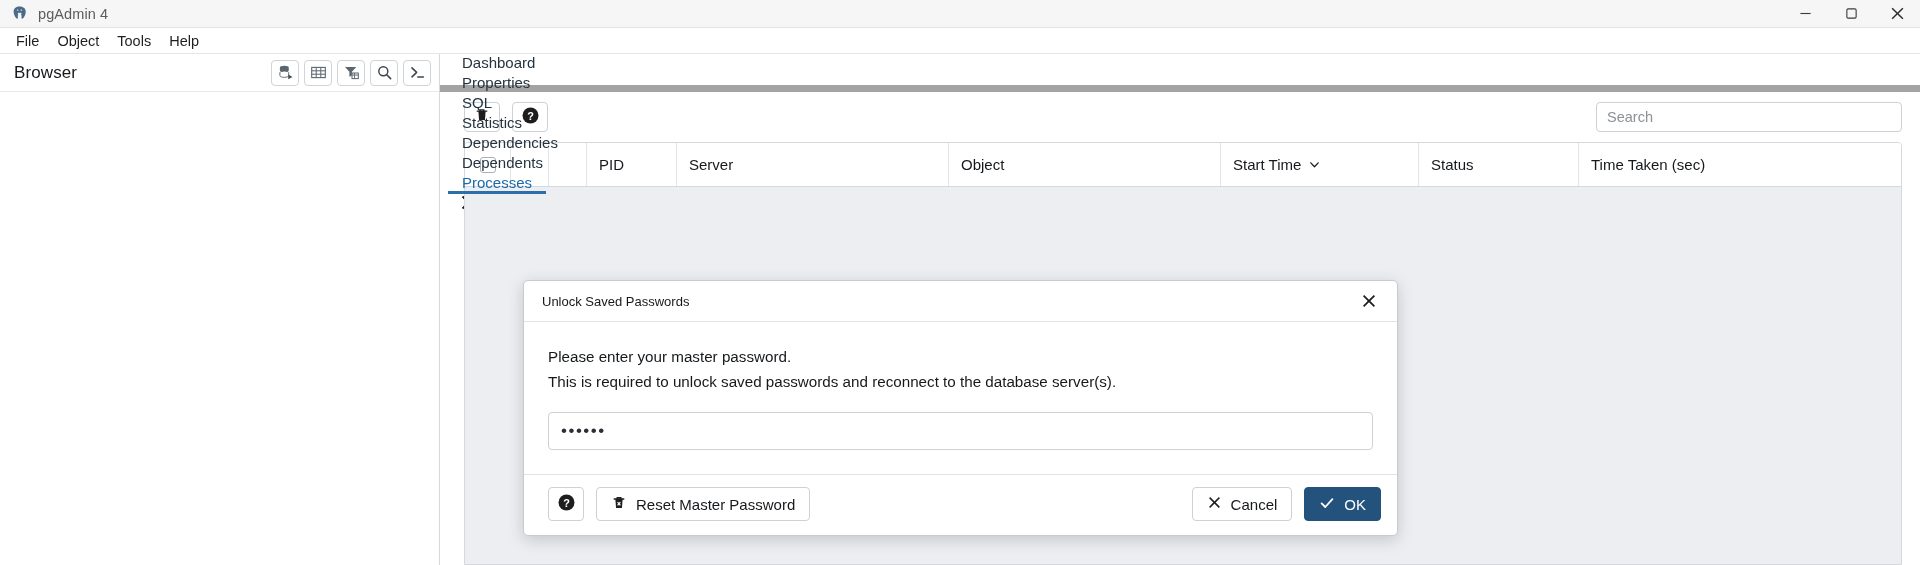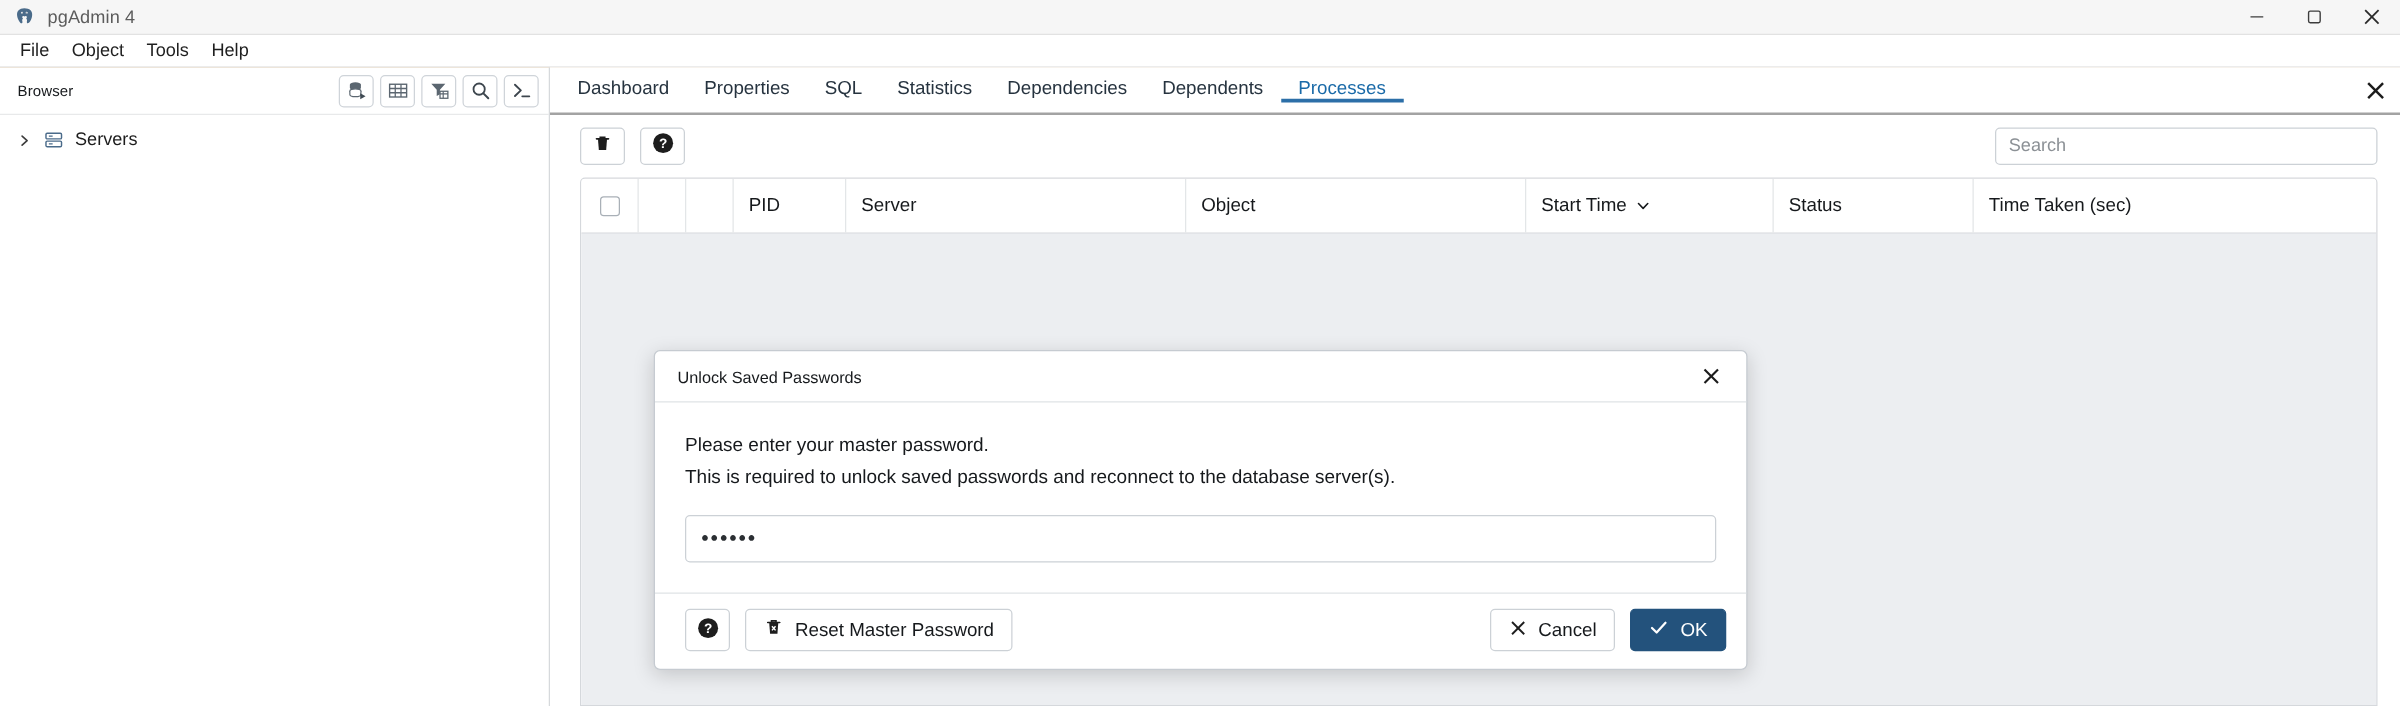--- a/index.html
+++ b/index.html
@@ -60,21 +60,21 @@
     border-right: 1px solid #d6d9dc;
     display: flex; flex-direction: column;
   }
   .sb-header {
     height: 38px;
     display: flex; align-items: center;
     padding: 0 8px 0 14px;
     border-bottom: 1px solid #e8e9ea;
   }
   .sb-title {
-    font-size: 12px; color: #16191c; font-weight: 400;
+    font-size: 17px; color: #16191c; font-weight: 400;
     letter-spacing: .1px;
   }
   .sb-tools { margin-left: auto; display: flex; gap: 5px; }
   .icon-btn {
     width: 28px; height: 26px;
     border: 1px solid #cfd4d9;
     border-radius: 4px;
     background: #fff;
     display: flex; align-items: center; justify-content: center;
     color: #5b6670;
@@ -89,24 +89,25 @@
   }
   .tree-arrow { width: 14px; display:flex; align-items:center; justify-content:center; color:#3c3c3c; }
   .tree-icon { width: 18px; display:flex; align-items:center; justify-content:center; color:#4a6b8a; }
   .tree-label { font-size: 14.5px; color: #1d1d1d; }
 
   
   .main { flex: 1; display: flex; flex-direction: column; background: #fff; position: relative; }
 
   .tabbar {
     height: 38px;
-    display: flex; align-items: center;
-    border-bottom: 2px solid #a3a3a3;
+    display: flex; align-items: flex-start;
+    border-bottom: 7px solid #a3a3a3;
     background: #fff;
     padding-left: 8px;
+    flex-direction: column;
   }
   .tab {
     display: flex; align-items: center;
     padding: 0 14px;
     font-size: 15px; color: #26333f;
     border-bottom: 3px solid transparent;
     position: relative;
   }
   .tab.active { color: #1a6aa8; border-bottom-color: #2c6fa8; }
   .tabbar-spacer { flex: 1; }
@@ -350,38 +351,20 @@
               <svg width="17" height="17" viewBox="0 0 20 20" aria-hidden="true">
                 <polyline points="3.5,4.5 9,9.8 3.5,15.1" fill="none" stroke="#3d464e" stroke-width="1.8" stroke-linecap="round" stroke-linejoin="round"></polyline>
                 <line x1="10.4" y1="15.4" x2="17" y2="15.4" stroke="#3d464e" stroke-width="1.8" stroke-linecap="round"></line>
               </svg>
             </span>
           </span>
 
         </span>
       </div>
 
-      <div class="sb-tree">
-        <div class="tree-row">
-          <span class="tree-arrow">
-            <svg width="11" height="11" viewBox="0 0 12 12" aria-hidden="true">
-              <polyline points="4,2 8.4,6 4,10" fill="none" stroke="#3c3c3c" stroke-width="1.4" stroke-linecap="round" stroke-linejoin="round"></polyline>
-            </svg>
-          </span>
-          <span class="tree-icon">
-            <svg width="16" height="16" viewBox="0 0 18 18" aria-hidden="true">
-              <rect x="2" y="3" width="14" height="5" rx="1.1" fill="none" stroke="#4a6b8a" stroke-width="1.3"></rect>
-              <rect x="2" y="10" width="14" height="5" rx="1.1" fill="none" stroke="#4a6b8a" stroke-width="1.3"></rect>
-              <line x1="4.6" y1="5.5" x2="8" y2="5.5" stroke="#4a6b8a" stroke-width="1.3"></line>
-              <line x1="4.6" y1="12.5" x2="8" y2="12.5" stroke="#4a6b8a" stroke-width="1.3"></line>
-            </svg>
-          </span>
-          <span class="tree-label">Servers</span>
-        </div>
-      </div>
     </div>
 
     <div class="main">
 
       <div class="tabbar">
         <span class="tab">Dashboard</span>
         <span class="tab">Properties</span>
         <span class="tab">SQL</span>
         <span class="tab">Statistics</span>
         <span class="tab">Dependencies</span>

